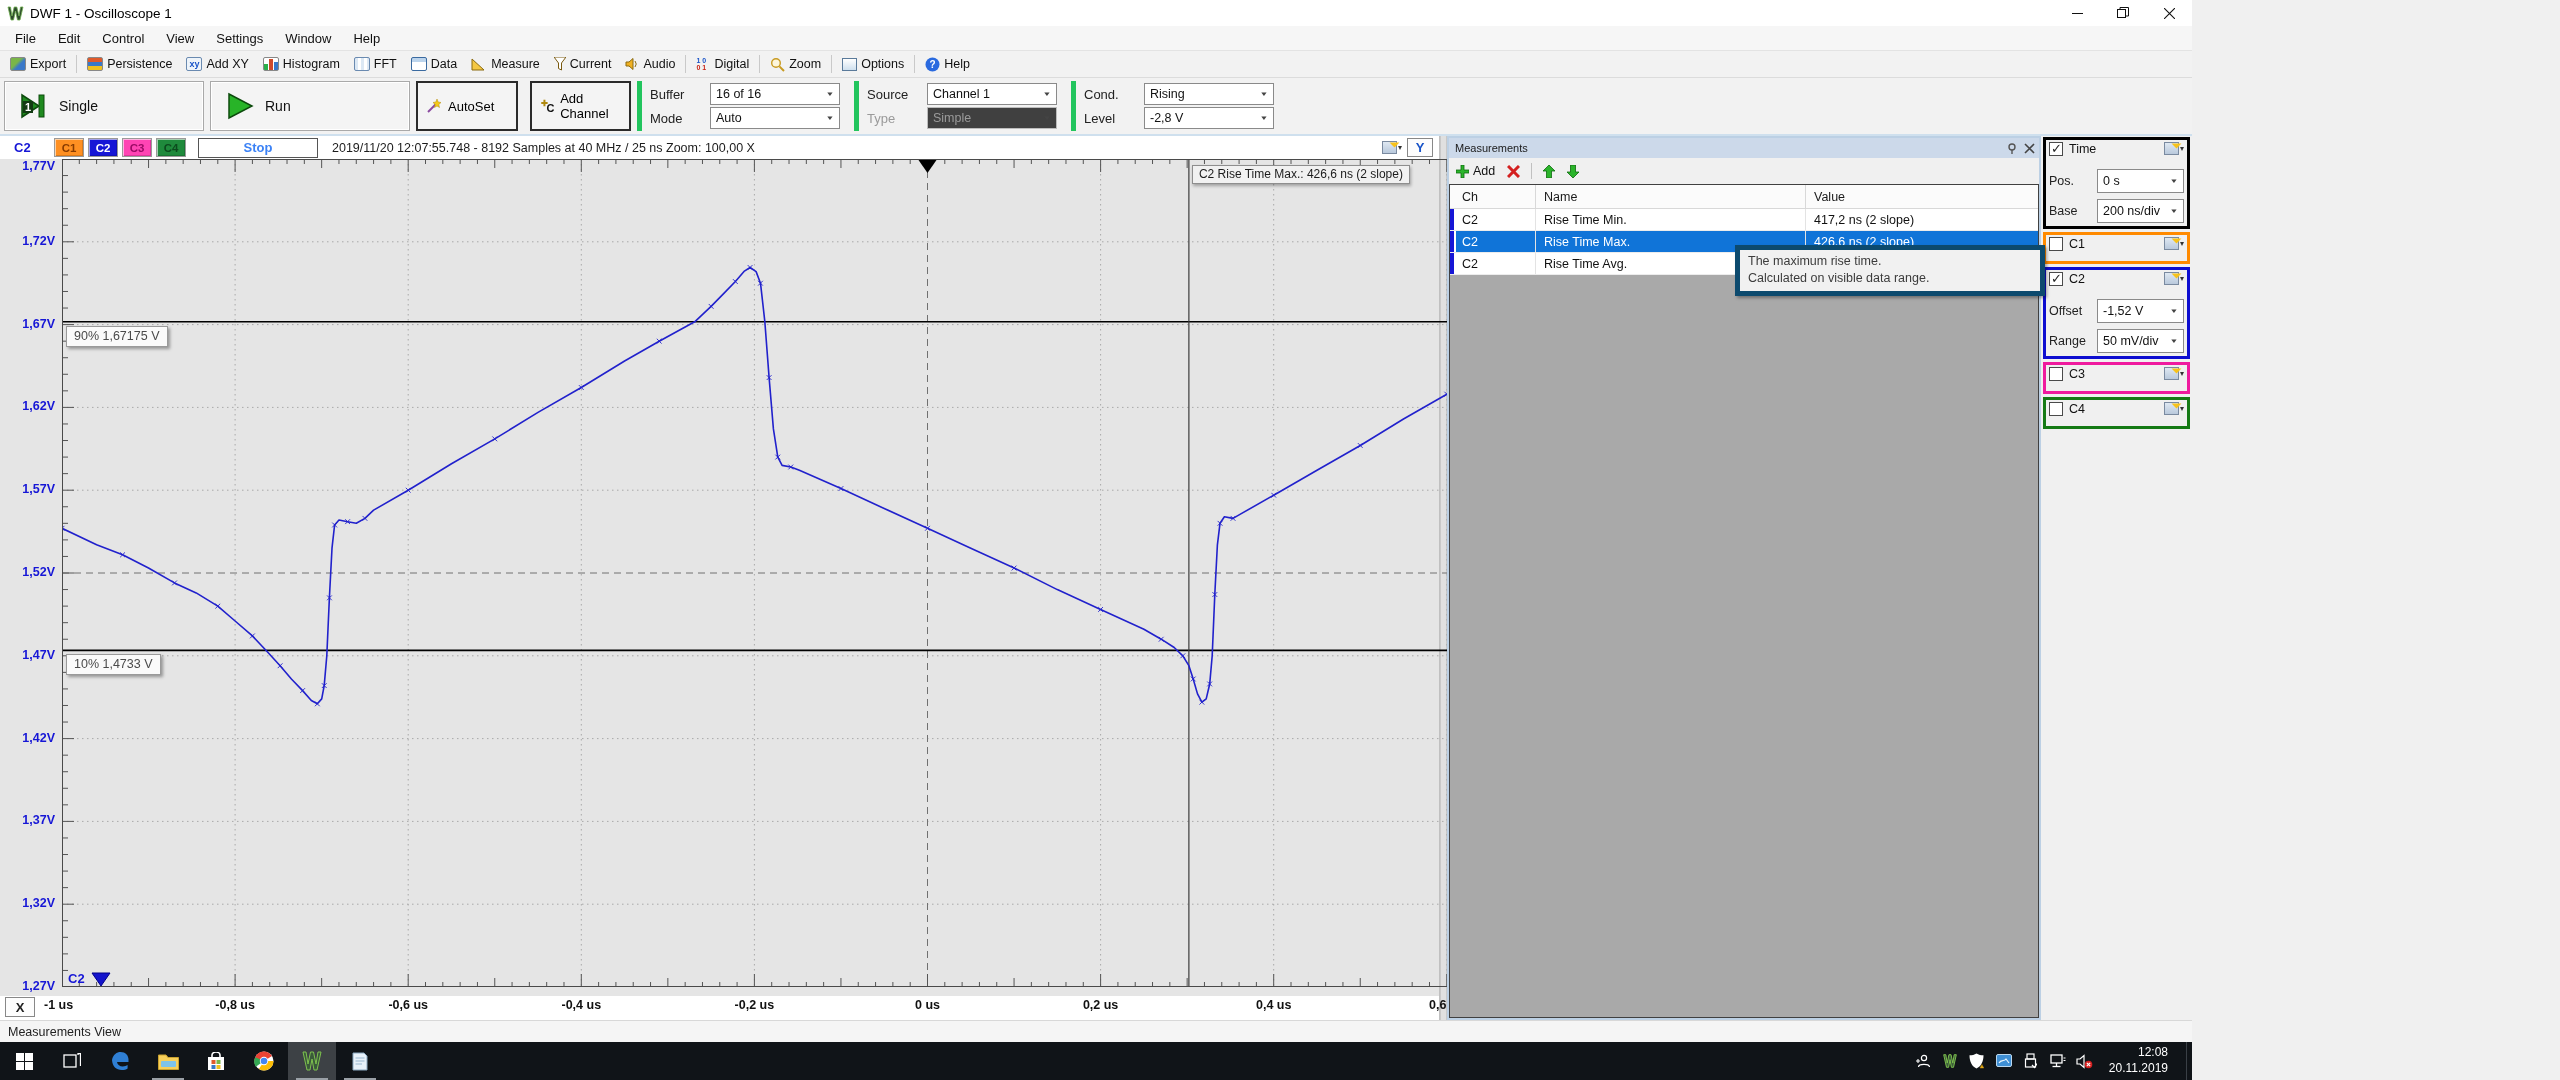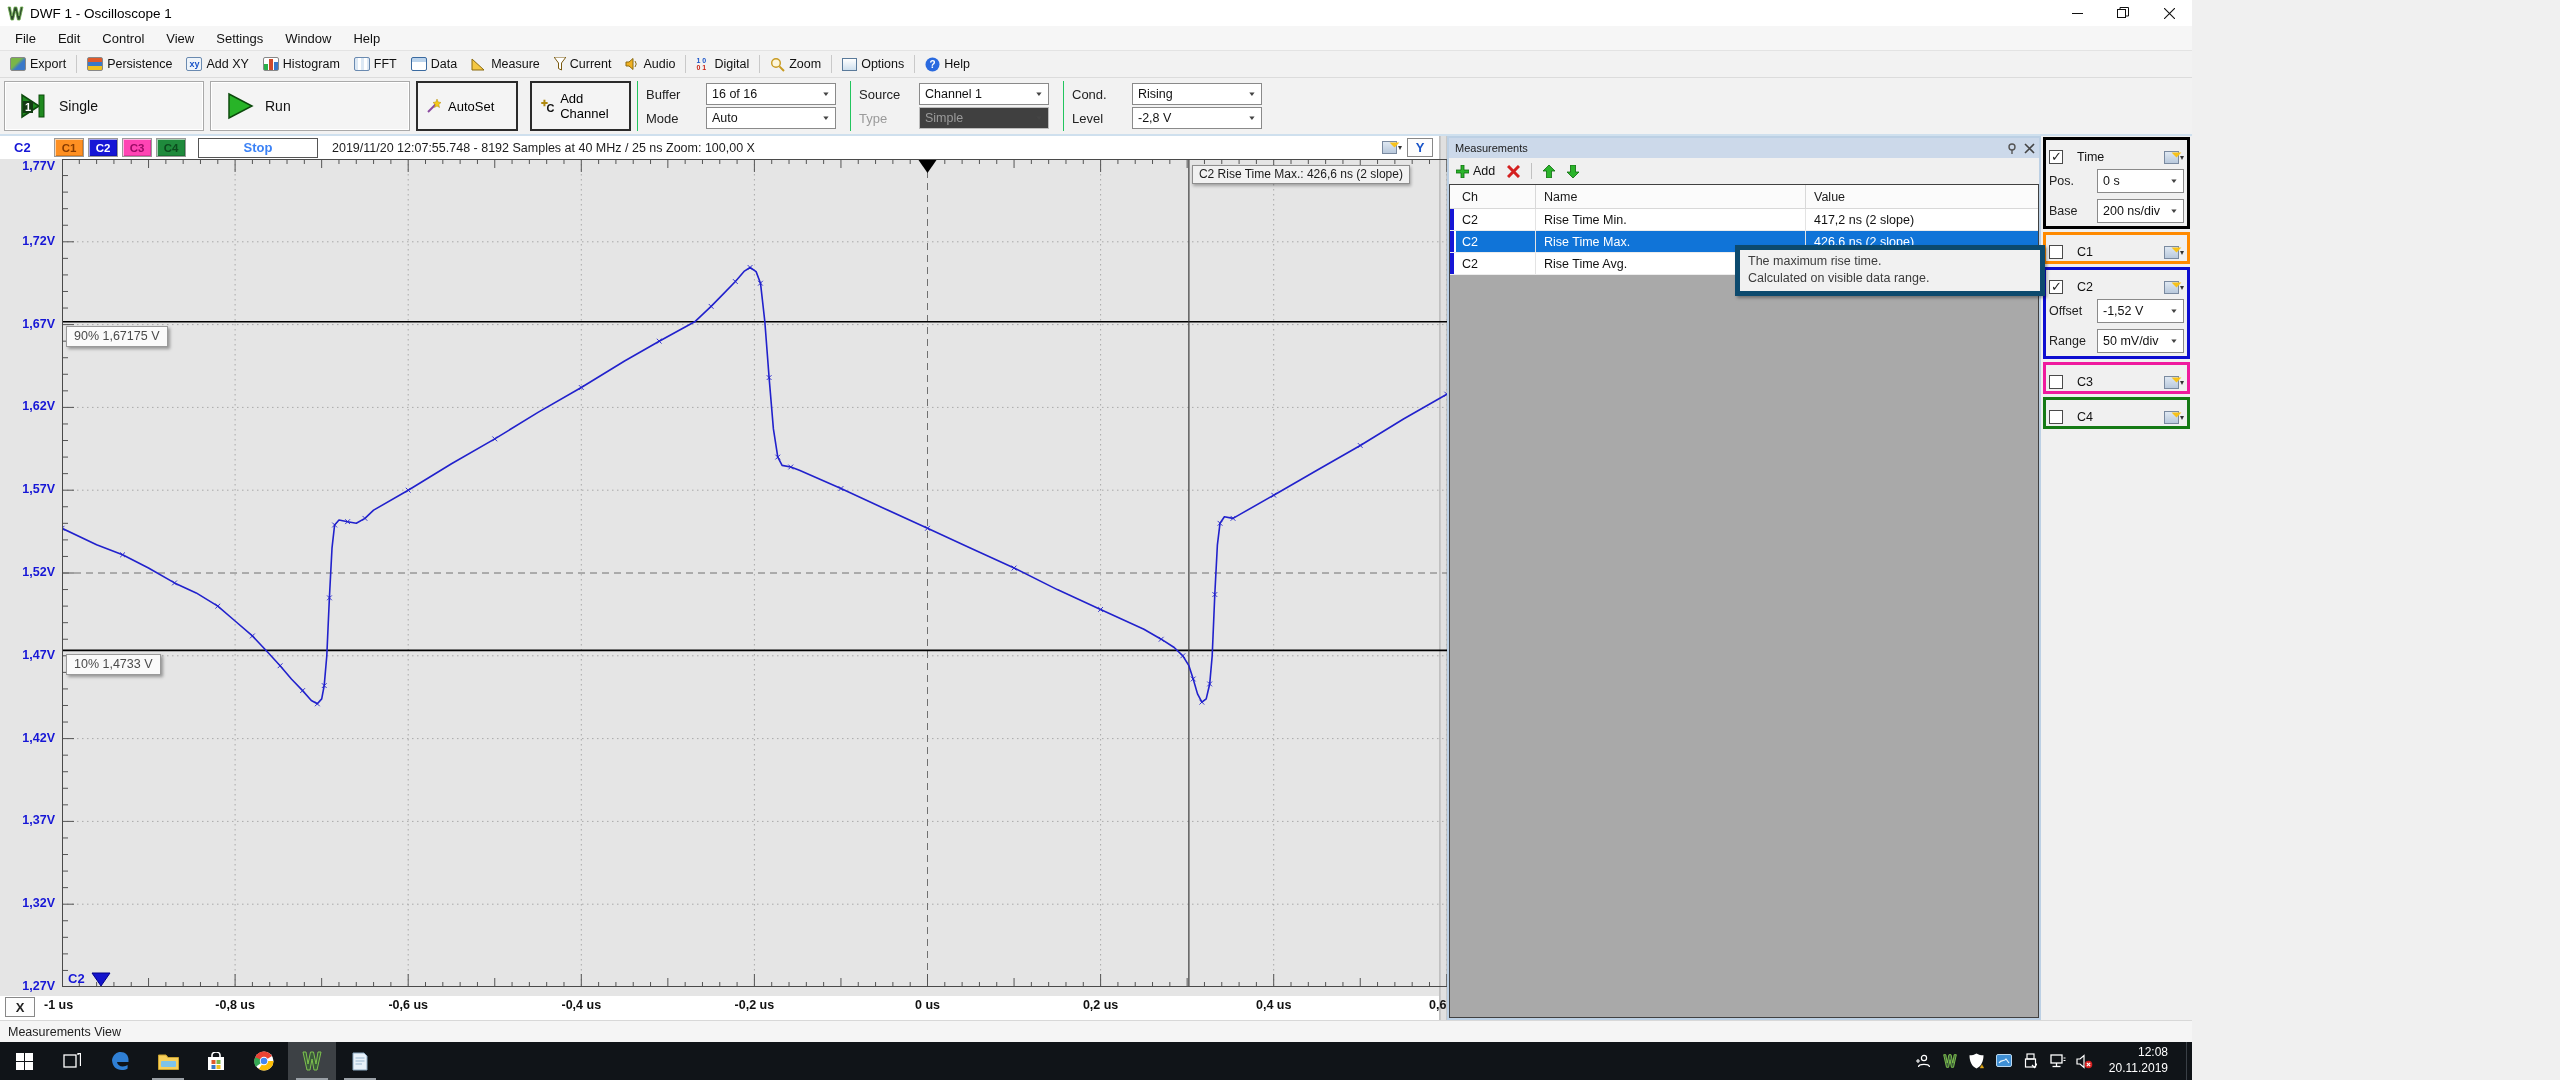--- a/index.html
+++ b/index.html
@@ -30,21 +30,21 @@
   
   .ctrlbar { height:58px; background:#f2f2f2; display:flex; align-items:stretch; padding:3px 4px;
     border-bottom:2px solid #cfe0ee; gap:6px; }
   .bigbtn { width:200px; background:#f4f4f4; border:1px solid #a9a9a9;
     box-shadow:inset 0 0 0 1px #ffffff; display:flex; align-items:center; justify-content:flex-start;
     gap:10px; padding-left:14px; font-size:14px; color:#111; }
   .stackcol { width:215px; display:flex; flex-direction:row; gap:12px; }
   .stackbtn { flex:1; border:2px solid #2b2b2b; background:#f4f4f4; display:flex; align-items:center;
     gap:6px; padding-left:8px; font-size:13px; }
   .fieldgroup { display:flex; flex-direction:column; justify-content:space-between; padding:1px 8px;
-    border-left:1px solid #22c55e; }
+    border-left:5px solid #22c55e; }
   .frow { display:flex; align-items:center; height:24px; gap:8px; }
   .flabel { width:52px; color:#222; font-size:13px; }
   .flabel.dim { color:#9a9a9a; }
   .combo { position:relative; width:130px; height:22px; background:#fff; border:1px solid #8a8a8a;
     display:flex; align-items:center; padding-left:5px; font-size:12.5px; color:#111; }
   .combo.dim { background:#404040; color:#9a9a9a; border-color:#bcbcbc; }
   .combo .arrow { position:absolute; right:2px; top:0; bottom:0; width:14px; display:flex;
     align-items:center; justify-content:center; color:#444; font-size:9px; }
   .combo .arrow::after { content:"▼"; transform:scaleY(.7); }
 
@@ -108,21 +108,21 @@
   .measempty { flex:1; background:#a9a9a9; border:1px solid #404040; border-top:none; }
   #meas-tip { position:absolute; left:286px; top:107px; width:310px; background:#f1f1f1;
     border:5px solid #0c4a6e; box-shadow:2px 2px 3px rgba(0,0,0,.35); color:#3c3c3c; font-size:12.5px;
     padding:3px 8px 4px 8px; line-height:1.35; z-index:6; }
 
   
   .sidebar { width:151px; background:#f0f0f0; padding:1px 2px; display:flex; flex-direction:column; gap:3px; }
   .group { border:3px solid #000; background:#f0f0f0; padding:2px 3px; }
   .group.g-c1 { border-color:#ff8a00; } .group.g-c2 { border-color:#0d0dd0; }
   .group.g-c3 { border-color:#ef1a9e; } .group.g-c4 { border-color:#157a15; }
-  .ghead { height:22px; display:flex; align-items:flex-end; gap:14px; font-size:12.5px; color:#111; }
+  .ghead { height:22px; display:flex; align-items:flex-start; gap:6px; font-size:12.5px; color:#111; }
   .cb { width:14px; height:14px; border:1px solid #4a4a4a; background:#fff; position:relative; }
   .cb.checked::after { content:"✓"; position:absolute; left:1px; top:-2px; font-size:13px; color:#222; }
   .propicon { margin-left:auto; display:flex; align-items:center; gap:1px; }
   .propicon .pg { width:15px; height:13px; background:linear-gradient(#dfe8f2,#b9c9dc); border:1px solid #7a8aa0; position:relative; }
   .propicon .pg::after { content:""; position:absolute; right:-2px; top:-3px; width:0; height:0;
     border-left:7px solid transparent; border-top:7px solid #f7c21a; transform:rotate(135deg); }
   .propicon .caret { font-size:8px; color:#333; }
   .grow { height:26px; display:flex; align-items:center; gap:4px; margin-top:4px; font-size:12.5px; }
   .glabel { width:44px; color:#222; }
   .group .combo { flex:1; width:auto; height:24px; }

